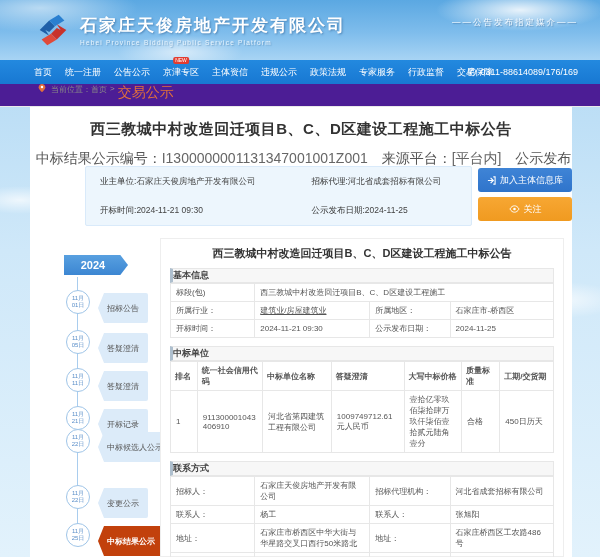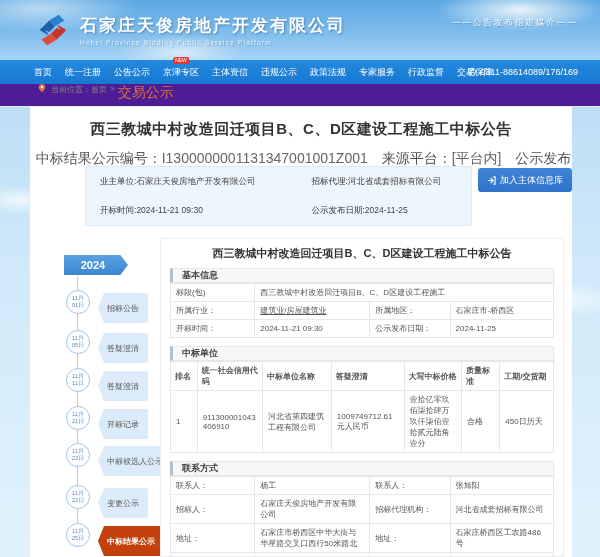--- a/index.html
+++ b/index.html
@@ -87,21 +87,21 @@
     position:absolute; left:60px; top:3px; height:17px; background:#dcebf9; color:#555;
     font-size:8px; display:flex; align-items:center; padding:15px 9px; border-radius:2px;
     clip-path:polygon(6px 0, 100% 0, 100% 100%, 6px 100%, 0 50%); cursor:pointer; white-space:nowrap;
   }
   .tl-label.active{ background:#c2410c; color:#fff; font-weight:bold; }
   
   .detail{ position:absolute; left:130px; top:131px; width:404px; height:319px; border:1px solid #eee; background:#fff; padding:7px 9px 0 9px; }
   .detail-title{ text-align:center; font-size:11px; font-weight:bold; color:#333; margin-bottom:7px; }
   .sec-bar{
     height:15px; background:#f7f7f7; border:1px solid #e7e7e7; border-left:3px solid #aebfce;
-    font-size:9px; font-weight:bold; color:#444; display:flex; align-items:center; padding-left:9px; margin-bottom:0;
+    font-size:9px; font-weight:bold; color:#444; display:flex; align-items:center; margin-bottom:0;
   }
   table{ width:100%; border-collapse:collapse; table-layout:fixed; }
   td,th{ border:1px solid #e7e7e7; font-size:8px; color:#555; padding:3px 5px; text-align:left; vertical-align:middle; word-break:break-all; }
   th{ font-weight:bold; color:#555; background:#fff; }
   .tbl-basic td{ height:17px; }
   .lblcell{ color:#555; }
   .linkish{ text-decoration:underline; cursor:pointer; }
   .mb8{ margin-bottom:8px; }
   .tbl-winner th{ padding:3px 4px; }
 </style>
@@ -170,20 +170,27 @@
     <div><span class="lbl">公示发布日期:</span><span>2024-11-25</span></div>
   </div>
 
   <div class="btn btn-join">
     <svg width="9" height="9" viewBox="0 0 10 10">
         <path d="M1 5h5M4 2l3 3-3 3" stroke="#fff" stroke-width="1.3" fill="none"></path>
         <path d="M7 1h2v8H7" stroke="#fff" stroke-width="1.2" fill="none"></path>
       </svg>
     <span>加入主体信息库</span>
   </div>
+  <div class="btn btn-follow">
+    <svg width="11" height="8" viewBox="0 0 12 8">
+        <path d="M1 4C2.5 1.5 4 .5 6 .5S9.5 1.5 11 4C9.5 6.5 8 7.5 6 7.5S2.5 6.5 1 4z" fill="none" stroke="#fff" stroke-width="1"></path>
+        <circle cx="6" cy="4" r="1.4" fill="#fff"></circle>
+      </svg>
+    <span>关注</span>
+  </div>
 
   <div class="timeline">
     <div class="tl-year">2024</div>
     <div class="tl-line"></div>
 
     <div class="tl-node" style="top:47px">
       <div class="tl-circle">
           <span>11月</span>
           <span>01日</span>
         </div>
@@ -203,21 +210,21 @@
         </div>
       <div class="tl-label">答疑澄清</div>
     </div>
     <div class="tl-node" style="top:163px">
       <div class="tl-circle">
           <span>11月</span>
           <span>21日</span>
         </div>
       <div class="tl-label">开标记录</div>
     </div>
-    <div class="tl-node" style="top:200px">
+    <div class="tl-node" style="top:186px">
       <div class="tl-circle">
           <span>11月</span>
           <span>22日</span>
         </div>
       <div class="tl-label">中标候选人公示</div>
     </div>
     <div class="tl-node" style="top:242px">
       <div class="tl-circle">
           <span>11月</span>
           <span>22日</span>
@@ -300,32 +307,32 @@
     <div class="sec-bar">联系方式</div>
     <table>
       <colgroup>
           <col style="width:22%">
           <col style="width:30%">
           <col style="width:21%">
           <col style="width:27%">
         </colgroup>
       <tbody>
           <tr>
+        <td class="lblcell">招标人：</td>
+        <td>石家庄天俊房地产开发有限公司</td>
+        <td class="lblcell">招标代理机构：</td>
+        <td>河北省成套招标有限公司</td>
+      </tr>
+      <tr>
         <td class="lblcell">联系人：</td>
         <td>杨工</td>
         <td class="lblcell">联系人：</td>
         <td>张旭阳</td>
       </tr>
       <tr>
-        <td class="lblcell">招标人：</td>
-        <td>石家庄天俊房地产开发有限公司</td>
-        <td class="lblcell">招标代理机构：</td>
-        <td>河北省成套招标有限公司</td>
-      </tr>
-      <tr>
         <td class="lblcell">地址：</td>
         <td>石家庄市桥西区中华大街与华星路交叉口西行50米路北</td>
         <td class="lblcell">地址：</td>
         <td>石家庄桥西区工农路486号</td>
       </tr>
       <tr>
         <td class="lblcell">电话：</td>
         <td>0311-68121169</td>
         <td class="lblcell">电话：</td>
         <td>0311-83086823</td>

